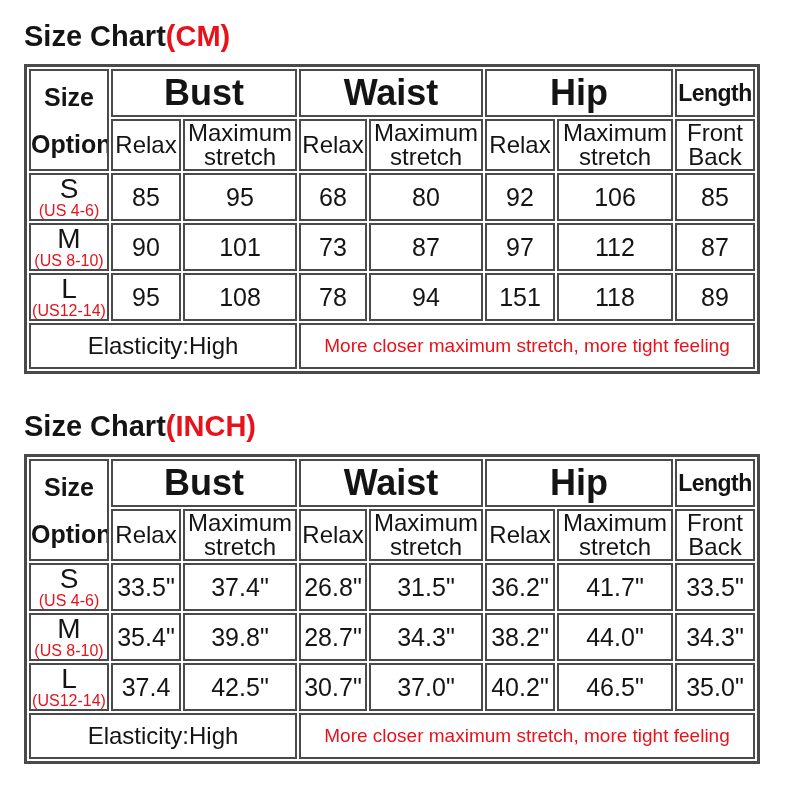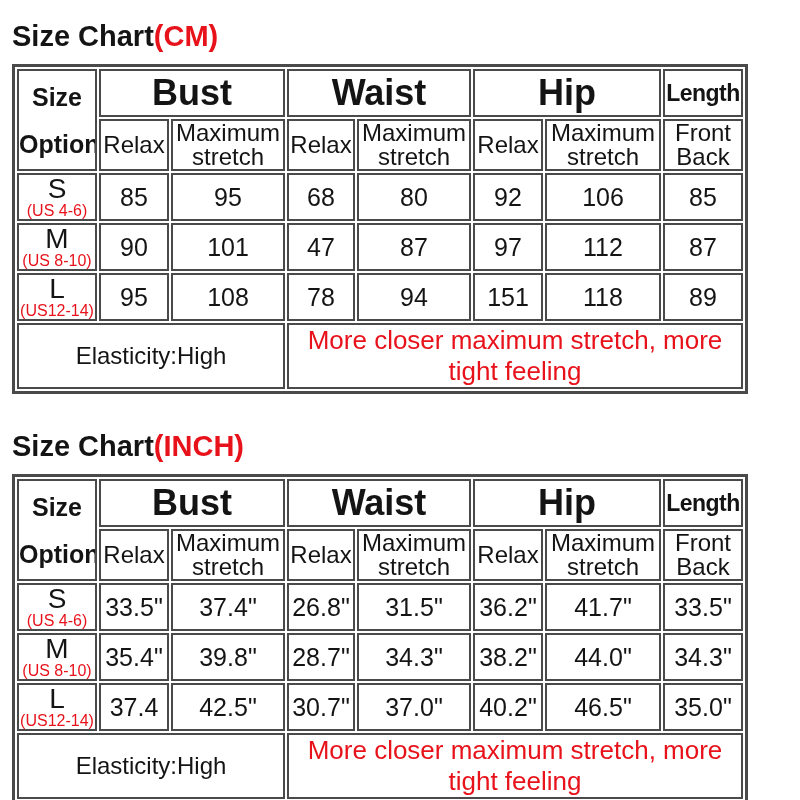--- a/index.html
+++ b/index.html
@@ -2,21 +2,21 @@
 <html style="--pink: #f9d1d3; --blue: #adc4e5; --border: #4a4a4a; --red: #e8121b; --ink: #141414;"><head>
 <meta charset="utf-8">
 <style>
   :root{
     --pink:#f9d1d3; --blue:#adc4e5; --border:#4a4a4a; --red:#e8121b; --ink:#141414;
   }
   html,body{margin:0;padding:0;background:#ffffff;}
   body{width:800px;height:800px;overflow:hidden;}
   .page{
     width:800px;height:800px;box-sizing:border-box;
-    padding:20px 0 0 12px;
+    padding:20px 0 0 24px;
     font-family:"Liberation Sans", sans-serif;color:var(--ink);
   }
   .section + .section{margin-top:36px;}
   .chart-title{
     margin:0 0 11px 0;font-size:29px;line-height:33px;font-weight:bold;color:var(--ink);
   }
   .chart-title .unit{color:var(--red);}
   table.size-table{
     border-collapse:separate;border-spacing:2px;
     border:3px solid var(--border);
@@ -37,21 +37,21 @@
   .group-h{font-size:36px;font-weight:bold;}
   .length-h{font-size:23px;font-weight:bold;letter-spacing:-0.5px;}
   .size-option{font-weight:bold;}
   .so-wrap{display:flex;flex-direction:column;justify-content:space-around;height:94px;}
   .so-wrap div{font-size:25px;font-weight:bold;line-height:26px;}
   .sub-h{font-size:24px;line-height:24px;}
   .val{font-size:25px;}
   .size-letter{font-size:28px;line-height:27px;}
   .us{font-size:16px;line-height:17px;color:var(--red);}
   .foot-left{font-size:24px;}
-  .foot-right{font-size:26px;color:var(--red) !important;}
+  .foot-right{font-size:19px;color:var(--red) !important;}
 </style>
 </head>
 <body>
 
 <div class="page">
   <div id="tables-root">
       <section class="section">
         <h2 class="chart-title"><span>Size Chart</span><span class="unit">(CM)</span></h2>
         <table class="size-table">
           <colgroup>
@@ -111,21 +111,21 @@
               <td class="val">106</td>
               <td class="val">85</td>
             </tr>
             <tr class="r-data">
               <td class="size-cell">
                 <div class="size-letter">M</div>
                 <div class="us">(US 8-10)</div>
               </td>
               <td class="val">90</td>
               <td class="val">101</td>
-              <td class="val">47</td>
+              <td class="val">73</td>
               <td class="val">87</td>
               <td class="val">97</td>
               <td class="val">112</td>
               <td class="val">87</td>
             </tr>
             <tr class="r-data">
               <td class="size-cell">
                 <div class="size-letter">L</div>
                 <div class="us">(US12-14)</div>
               </td>

